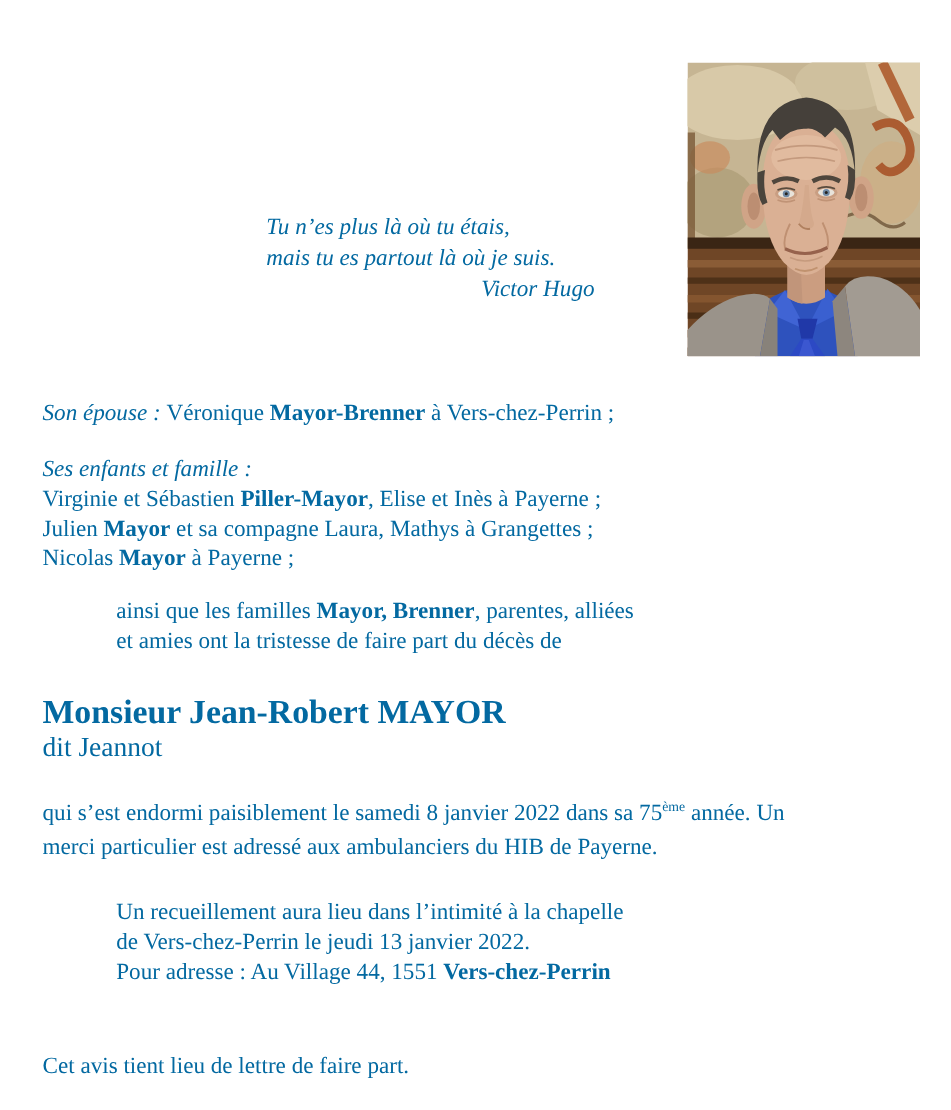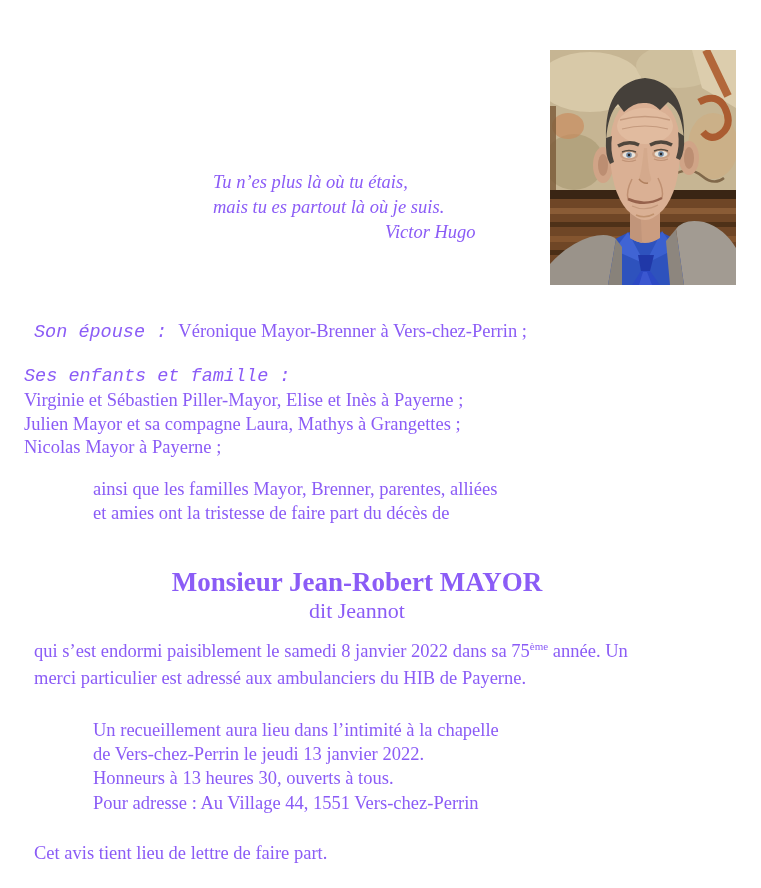--- a/index.html
+++ b/index.html
@@ -3,44 +3,44 @@
 <meta charset="utf-8">
 <style>
   html, body { margin: 0; padding: 0; background: #ffffff; }
   .page {
     position: relative;
     width: 761px;
     height: 888px;
     background: #ffffff;
     overflow: hidden;
     font-family: "Liberation Serif", "DejaVu Serif", serif;
-    color: #8b5cf6;
+    color: #0369a1;
     font-size: 18.5px;
   }
   .abs { position: absolute; }
-  .it { font-style: italic; font-family: Liberation Mono, monospace; }
-  b, .bd { font-weight: normal; }
+  .it { font-style: italic; }
+  b, .bd { font-weight: bold; }
 
   .quote {
     left: 213px; top: 170px;
     font-style: italic;
     line-height: 25px;
   }
   .quote .attribution { padding-left: 172px; }
 
   .photo { left: 550px; top: 50px; width: 186px; height: 235px; }
   .photo svg { display: block; width: 186px; height: 235px; }
 
   .spouse-line { left: 34px; top: 321px; }
 
-  .children-block { left: 24px; top: 365px; line-height: 23.8px; }
+  .children-block { left: 34px; top: 365px; line-height: 23.8px; }
 
   .ainsi-block { left: 93px; top: 477px; line-height: 24px; }
 
-  .title-block { left: 34px; top: 566px; width: 646px; text-align: center; }
+  .title-block { left: 34px; top: 553px; width: 646px; text-align: left; }
   .deceased-name {
     font-size: 27px;
     font-weight: bold;
     line-height: 32px;
     margin: 0;
   }
   .nickname { font-size: 22px; line-height: 22px; margin-top: 2px; }
 
   .announce-block { left: 34px; top: 639px; line-height: 24.6px; }
   .announce-block sup {
@@ -170,19 +170,18 @@
   </div>
 
   <div class="abs announce-block">
     <div><span>qui s’est endormi paisiblement le samedi 8 janvier 2022 dans sa 75</span><sup>ème</sup><span> année. Un</span></div>
     <div>merci particulier est adressé aux ambulanciers du HIB de Payerne.</div>
   </div>
 
   <div class="abs ceremony-block">
     <div>Un recueillement aura lieu dans l’intimité à la chapelle</div>
     <div>de Vers-chez-Perrin le jeudi 13 janvier 2022.</div>
-    <div>Honneurs à 13 heures 30, ouverts à tous.</div>
     <div><span>Pour adresse : Au Village 44, 1551 </span><b>Vers-chez-Perrin</b></div>
   </div>
 
   <div class="abs closing-line">Cet avis tient lieu de lettre de faire part.</div>
 
 </div>
 
 </body></html>

